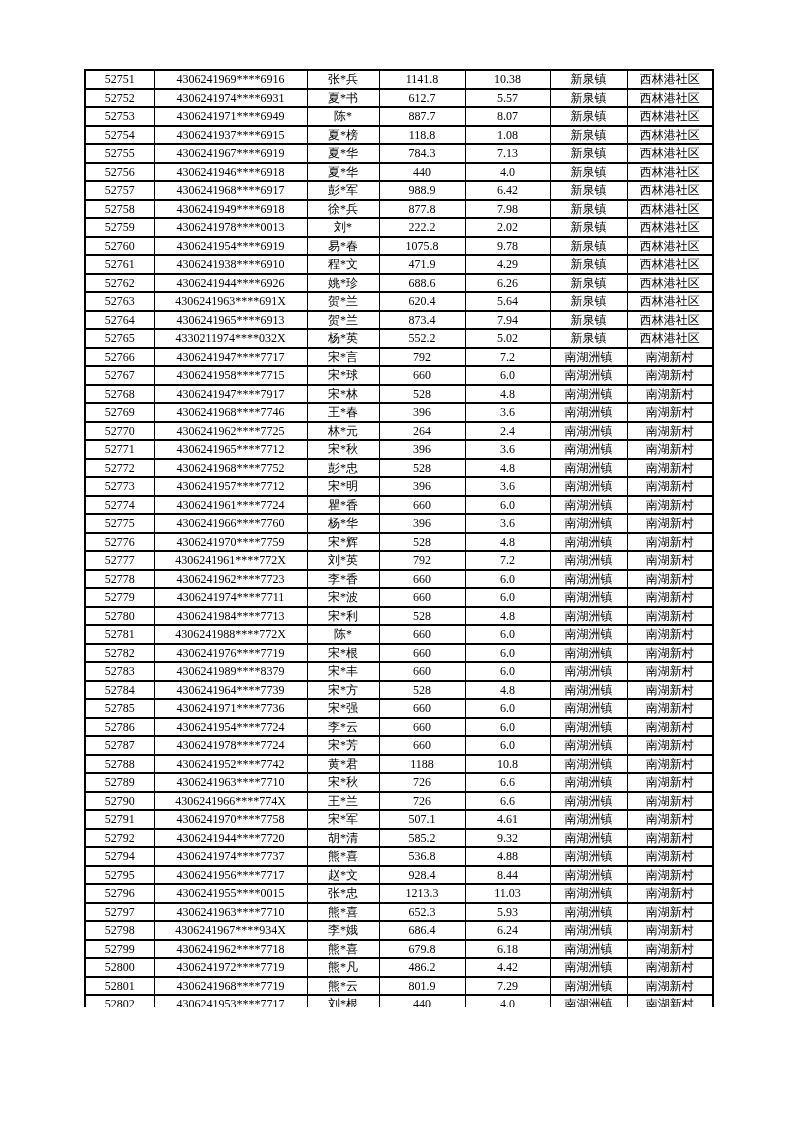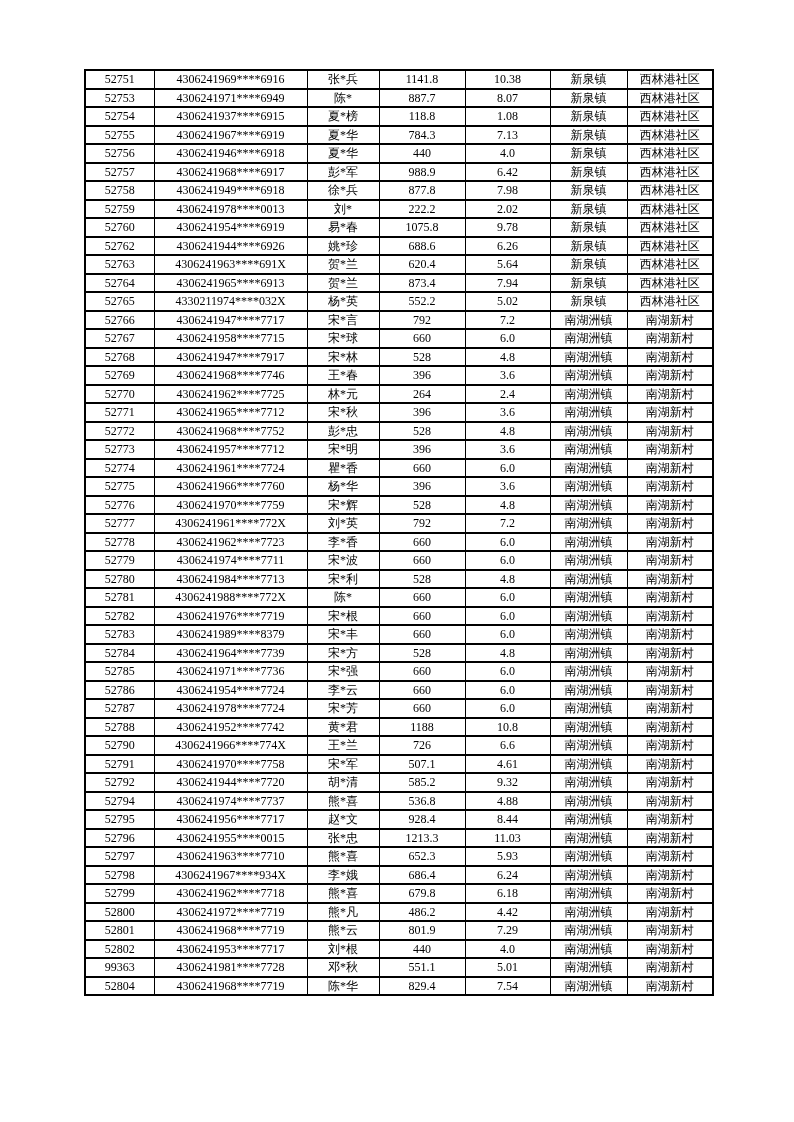--- a/index.html
+++ b/index.html
@@ -65,20 +65,29 @@
         <tr>
           <td>52751</td>
           <td>4306241969****6916</td>
           <td>张*兵</td>
           <td>1141.8</td>
           <td>10.38</td>
           <td>新泉镇</td>
           <td>西林港社区</td>
         </tr>
         <tr>
+          <td>52752</td>
+          <td>4306241974****6931</td>
+          <td>夏*书</td>
+          <td>612.7</td>
+          <td>5.57</td>
+          <td>新泉镇</td>
+          <td>西林港社区</td>
+        </tr>
+        <tr>
           <td>52753</td>
           <td>4306241971****6949</td>
           <td>陈*</td>
           <td>887.7</td>
           <td>8.07</td>
           <td>新泉镇</td>
           <td>西林港社区</td>
         </tr>
         <tr>
           <td>52754</td>
@@ -137,20 +146,29 @@
         <tr>
           <td>52760</td>
           <td>4306241954****6919</td>
           <td>易*春</td>
           <td>1075.8</td>
           <td>9.78</td>
           <td>新泉镇</td>
           <td>西林港社区</td>
         </tr>
         <tr>
+          <td>52761</td>
+          <td>4306241938****6910</td>
+          <td>程*文</td>
+          <td>471.9</td>
+          <td>4.29</td>
+          <td>新泉镇</td>
+          <td>西林港社区</td>
+        </tr>
+        <tr>
           <td>52762</td>
           <td>4306241944****6926</td>
           <td>姚*珍</td>
           <td>688.6</td>
           <td>6.26</td>
           <td>新泉镇</td>
           <td>西林港社区</td>
         </tr>
         <tr>
           <td>52763</td>
@@ -380,20 +398,29 @@
         <tr>
           <td>52788</td>
           <td>4306241952****7742</td>
           <td>黄*君</td>
           <td>1188</td>
           <td>10.8</td>
           <td>南湖洲镇</td>
           <td>南湖新村</td>
         </tr>
         <tr>
+          <td>52789</td>
+          <td>4306241963****7710</td>
+          <td>宋*秋</td>
+          <td>726</td>
+          <td>6.6</td>
+          <td>南湖洲镇</td>
+          <td>南湖新村</td>
+        </tr>
+        <tr>
           <td>52790</td>
           <td>4306241966****774X</td>
           <td>王*兰</td>
           <td>726</td>
           <td>6.6</td>
           <td>南湖洲镇</td>
           <td>南湖新村</td>
         </tr>
         <tr>
           <td>52791</td>

